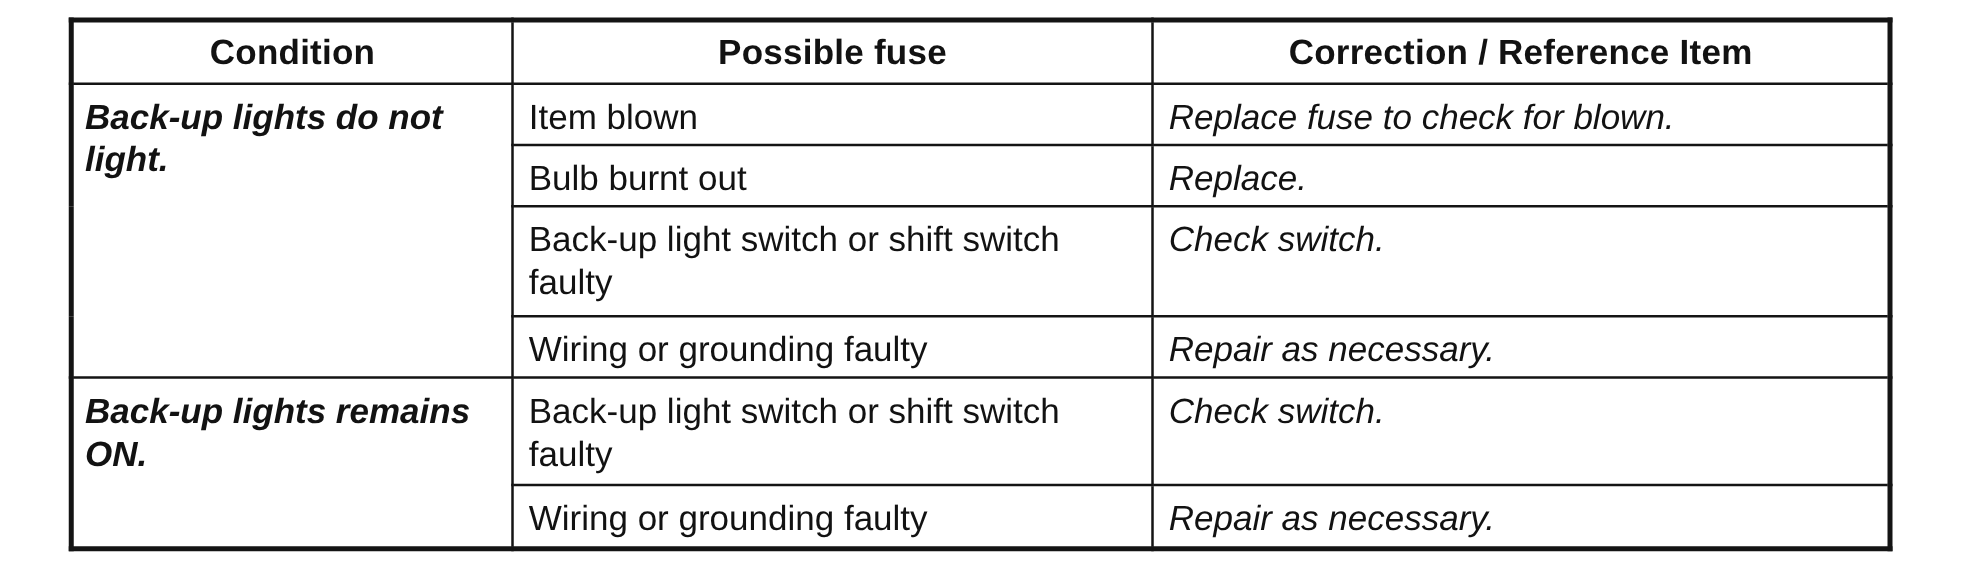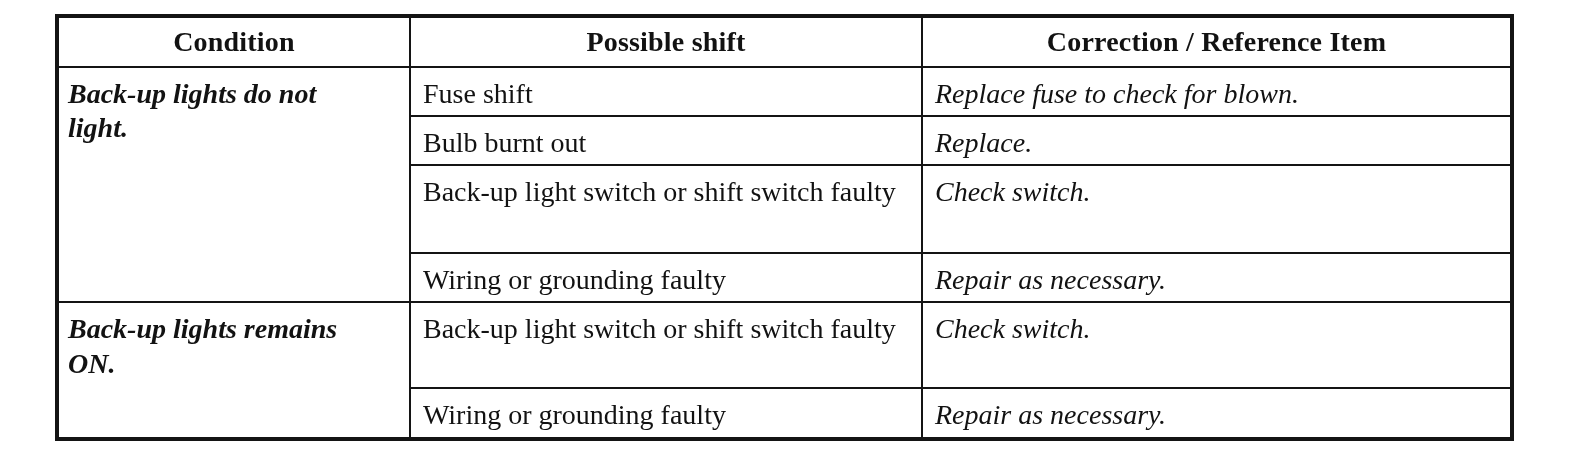--- a/index.html
+++ b/index.html
@@ -1,15 +1,15 @@
 <!DOCTYPE html>
 <html><head>
 <meta charset="utf-8">
 <style>
-  * { margin: 0; padding: 0; box-sizing: border-box; font-family: Liberation Serif, serif; }
+  * { margin: 0; padding: 0; box-sizing: border-box; }
 
   body {
     width: 1584px;
     height: 460px;
     background: #ffffff;
     font-family: "Liberation Sans", sans-serif;
     color: #121212;
     overflow: hidden;
   }
 
@@ -80,28 +80,28 @@
 <div class="page">
   <table class="trouble-table">
     <colgroup>
       <col class="c-condition">
       <col class="c-cause">
       <col class="c-correction">
     </colgroup>
     <thead>
       <tr>
         <th>Condition</th>
-        <th>Possible shift</th>
+        <th>Possible fuse</th>
         <th>Correction / Reference Item</th>
       </tr>
     </thead>
     <tbody>
       <tr class="h-48">
         <td class="condition" rowspan="4">Back-up lights do not light.</td>
-        <td class="cause">Fuse shift</td>
+        <td class="cause">Item blown</td>
         <td class="correction">Replace fuse to check for blown.</td>
       </tr>
       <tr class="h-46">
         <td class="cause">Bulb burnt out</td>
         <td class="correction">Replace.</td>
       </tr>
       <tr class="h-88">
         <td class="cause">Back-up light switch or shift switch faulty</td>
         <td class="correction">Check switch.</td>
       </tr>

